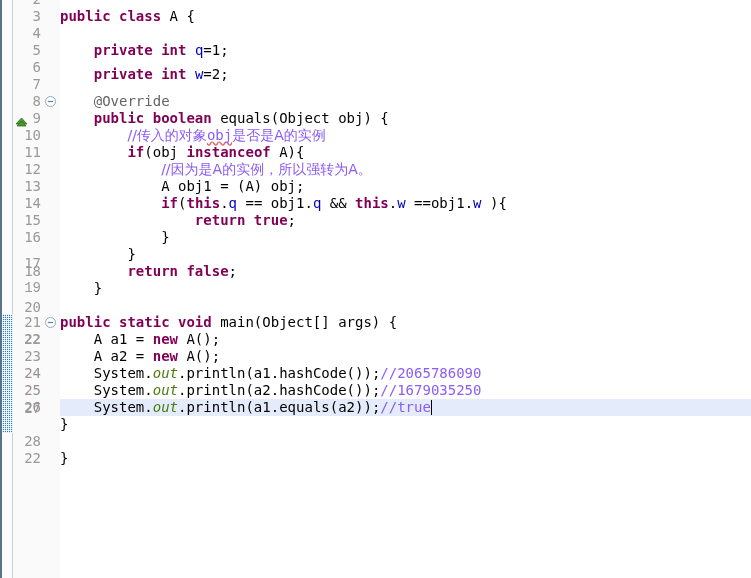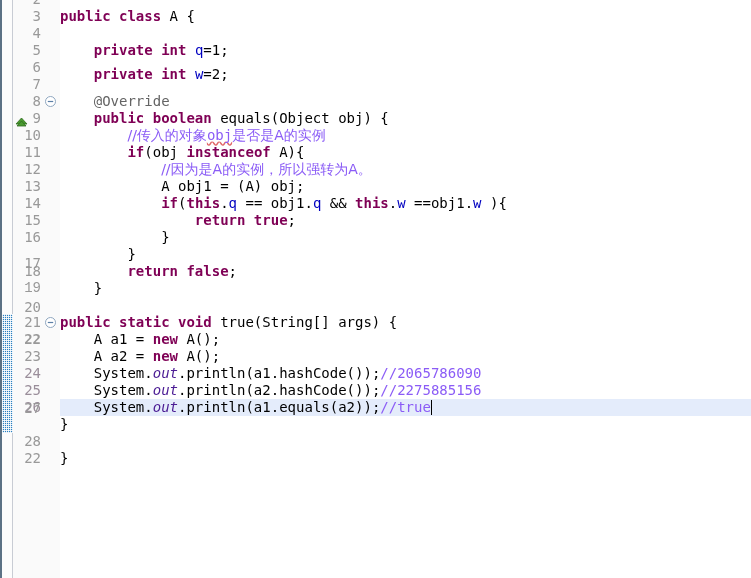--- a/index.html
+++ b/index.html
@@ -128,21 +128,21 @@
     font-size: 14px;
     line-height: 17px;
     font-family: "DejaVu Sans Mono", "Liberation Mono", monospace;
     color: #000000;
     z-index: 1;
   }
 
   
   .kw      { color: #7f0055; font-weight: bold; }
   .fld     { color: #0000c0; }
-  .sfld    { color: #4c1d95; font-style: italic; }
+  .sfld    { color: #4d7c0f; font-style: italic; }
   .cmt     { color: #8b5cf6; }
   .ann     { color: #646464; }
   .plain   { color: #000000; }
 
   .cjk { font-family: "DejaVu Sans", "Liberation Sans", sans-serif; }
 
   .squiggle {
     text-decoration: underline wavy #e06666;
     text-decoration-skip-ink: none;
   }
@@ -244,25 +244,25 @@
         <div class="line" style="top: 144px;"><span class="plain">        </span><span class="kw">if</span><span class="plain">(obj </span><span class="kw">instanceof</span><span class="plain"> A){</span></div>
         <div class="line" style="top: 161px;"><span class="plain">            </span><span class="cmt cjk">//因为是A的实例，所以强转为A。</span></div>
         <div class="line" style="top: 178px;"><span class="plain">            A obj1 = (A) obj;</span></div>
         <div class="line" style="top: 195px;"><span class="plain">            </span><span class="kw">if</span><span class="plain">(</span><span class="kw">this</span><span class="plain">.</span><span class="fld">q</span><span class="plain"> == obj1.</span><span class="fld">q</span><span class="plain"> &amp;&amp; </span><span class="kw">this</span><span class="plain">.</span><span class="fld">w</span><span class="plain"> ==obj1.</span><span class="fld">w</span><span class="plain"> ){</span></div>
         <div class="line" style="top: 212px;"><span class="plain">                </span><span class="kw">return true</span><span class="plain">;</span></div>
         <div class="line" style="top: 229px;"><span class="plain">            }</span></div>
         <div class="line" style="top: 246px;"><span class="plain">        }</span></div>
         <div class="line" style="top: 263px;"><span class="plain">        </span><span class="kw">return false</span><span class="plain">;</span></div>
         <div class="line" style="top: 280px;"><span class="plain">    }</span></div>
         <div class="line" style="top: 297px;"></div>
-        <div class="line" style="top: 314px;"><span class="kw">public static void </span><span class="plain">true(String[] args) {</span></div>
+        <div class="line" style="top: 314px;"><span class="kw">public static void </span><span class="plain">main(Object[] args) {</span></div>
         <div class="line" style="top: 331px;"><span class="plain">    A a1 = </span><span class="kw">new</span><span class="plain"> A();</span></div>
         <div class="line" style="top: 348px;"><span class="plain">    A a2 = </span><span class="kw">new</span><span class="plain"> A();</span></div>
         <div class="line" style="top: 365px;"><span class="plain">    System.</span><span class="sfld">out</span><span class="plain">.println(a1.hashCode());</span><span class="cmt">//2065786090</span></div>
-        <div class="line" style="top: 382px;"><span class="plain">    System.</span><span class="sfld">out</span><span class="plain">.println(a2.hashCode());</span><span class="cmt">//2275885156</span></div>
+        <div class="line" style="top: 382px;"><span class="plain">    System.</span><span class="sfld">out</span><span class="plain">.println(a2.hashCode());</span><span class="cmt">//1679035250</span></div>
         <div class="line" style="top: 399px;"><span class="plain">    System.</span><span class="sfld">out</span><span class="plain">.println(a1.equals(a2));</span><span class="cmt">//true</span></div>
         <div class="line" style="top: 416px;"><span class="plain">}</span></div>
         <div class="line" style="top: 433px;"></div>
         <div class="line" style="top: 450px;"><span class="plain">}</span></div>
       </div>
   </div>
 
   <div id="caret-layer">
       <div class="caret" style="top: 400px; left: 430.891px;"></div>
     </div>

